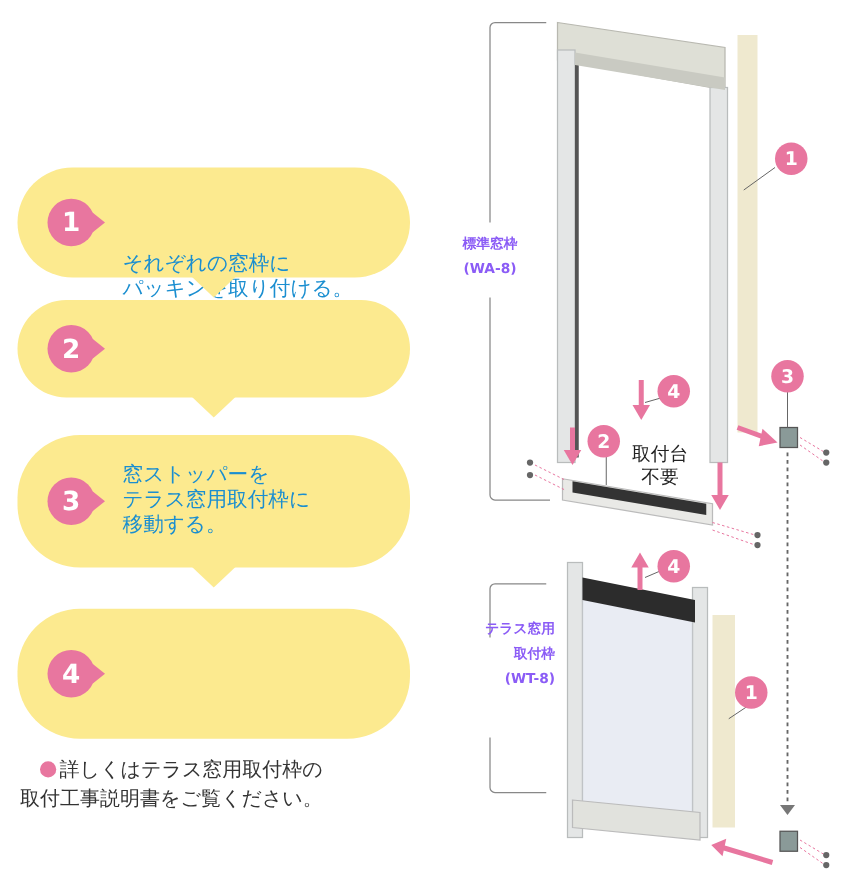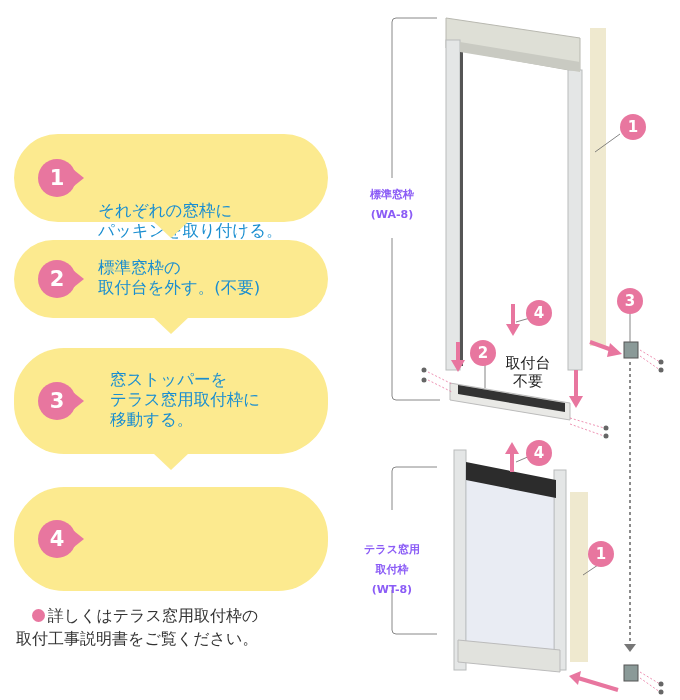--- a/index.html
+++ b/index.html
@@ -19,27 +19,25 @@
 <body>
 
 <div class="bubble" style="top:134px;height:88px;">
   <div class="badge">1</div>
   <div class="btext" style="top:24px;margin-top:43px;">それぞれの窓枠に
 パッキンを取り付ける。</div>
   <div class="tail"></div>
 </div>
 <div class="bubble" style="top:240px;height:78px;">
   <div class="badge">2</div>
-  <div class="btext" style="top:18px;">標準窓枠の
-取付台を外す。(不要)</div>
   <div class="tail"></div>
 </div>
 <div class="bubble" style="top:348px;height:106px;">
   <div class="badge">3</div>
-  <div class="btext" style="top:22px;margin-left:12px;">窓ストッパーを
+  <div class="btext" style="top:22px;">窓ストッパーを
 テラス窓用取付枠に
 移動する。</div>
   <div class="tail"></div>
 </div>
 <div class="bubble" style="top:487px;height:104px;">
   <div class="badge">4</div>
 </div>
 
 <div class="note"><span class="dot"></span><span>詳しくはテラス窓用取付枠の
 取付工事説明書をご覧ください。</span></div>
@@ -121,17 +119,17 @@
 
 <div class="pin" style="left:620px;top:114px;">1</div>
 <div class="pin" style="left:526px;top:300px;">4</div>
 <div class="pin" style="left:470px;top:340px;">2</div>
 <div class="pin" style="left:617px;top:288px;">3</div>
 <div class="pin" style="left:526px;top:440px;">4</div>
 <div class="pin" style="left:588px;top:541px;">1</div>
 
 <div class="label" style="left:340px;top:185px;width:104px;">標準窓枠
 (WA-8)</div>
-<div class="label" style="left:340px;top:540px;width:104px;">テラス窓用
+<div class="label" style="left:340px;top:493px;width:104px;text-align:right;">テラス窓用
 取付枠
 (WT-8)</div>
 <div class="small-label" style="left:500px;top:354px;width:56px;">取付台
 不要</div>
 
 </body></html>

